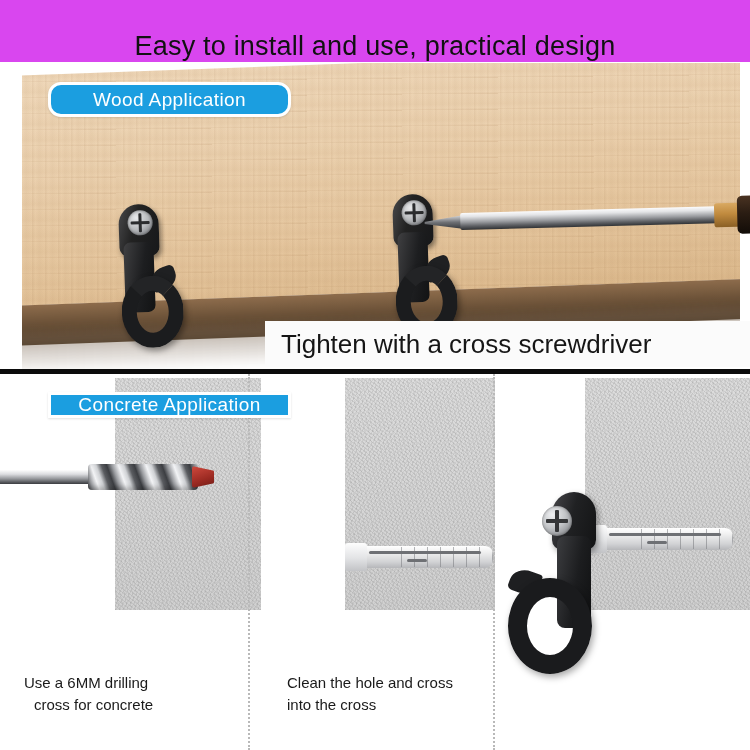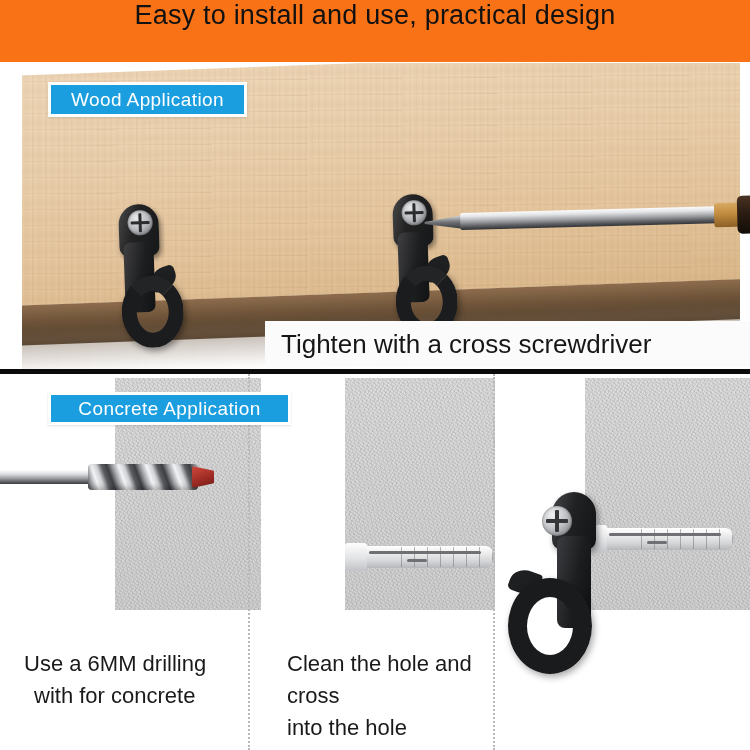--- a/index.html
+++ b/index.html
@@ -4,22 +4,22 @@
 <style>
   * { margin:0; padding:0; box-sizing:border-box; }
   html,body { width:750px; height:750px; background:#ffffff;
               font-family:"Liberation Sans", sans-serif; overflow:hidden; }
 
   .page { position:relative; width:750px; height:750px; background:#fff; }
 
   
   .title-bar{
     position:absolute; left:0; top:0; width:750px; height:62px;
-    display:flex; align-items:flex-start; justify-content:center;
-    background:#f97316;
+    display:flex; align-items:flex-end; justify-content:center;
+    background:#d946ef;
   }
   .title-text{
     font-size:27px; color:#111; letter-spacing:.2px;
     font-family:"Liberation Sans", sans-serif;
   }
 
   
   .wood-section{
     position:absolute; left:0; top:63px; width:750px; height:309px;
     overflow:hidden; background:#fff;
@@ -127,22 +127,22 @@
   .badge{
     position:absolute; z-index:9;
     background:#1b9ee0;
     border:3px solid #ffffff;
     display:flex; align-items:center; justify-content:center;
     color:#ffffff;
     font-size:19px;
     letter-spacing:.4px;
     box-shadow:0 1px 2px rgba(0,0,0,.12);
   }
-  #badge-wood    { left:48px; top:82px;  width:199px; height:35px; }
-  #badge-concrete{ left:48px; top:392px; width:243px; height:33px; }
+  #badge-wood    { left:48px; top:82px;  width:243px; height:35px;border-radius:13px; }
+  #badge-concrete{ left:48px; top:392px; width:243px; height:26px; }
 
   
   .tighten-band{
     position:absolute; left:265px; top:321px; width:485px; height:46px;
     background:#fbfbfb; z-index:8;
     display:flex; align-items:center; padding-left:16px;
   }
   .tighten-text{ font-size:26px; color:#161616; white-space:nowrap; }
 
   .black-rule{
@@ -254,21 +254,21 @@
     box-shadow:inset 0 0 3px rgba(0,0,0,.45);
   }
   .hook3 .h3-screw::before,
   .hook3 .h3-screw::after{ content:""; position:absolute; background:#353638; border-radius:1px; }
   .hook3 .h3-screw::before{ left:13px; top:4px; width:4px; height:22px; }
   .hook3 .h3-screw::after { left:4px; top:13px; width:22px; height:4px; }
 
   
   .caption{
     position:absolute; z-index:6;
-    font-size:22px; color:#1a1a1a; line-height:1.45;
+    font-size:15px; color:#1a1a1a; line-height:1.45;margin-top:24px;
   }
   #caption-1{ left:24px;  top:648px; width:200px; text-align:left; }
   #caption-2{ left:287px; top:648px; width:205px; text-align:left; }
   #caption-3{ left:525px; top:655px; width:215px; text-align:left; }
   .caption span{ display:block; }
   .caption .ind{ padding-left:10px; }
 </style>
 </head>
 <body>
 
@@ -358,22 +358,22 @@
       <div class="h3-screw"></div>
     </div>
   </div>
 
   <div class="badge" id="badge-concrete">
     <span>Concrete Application</span>
   </div>
 
   <div class="caption" id="caption-1">
     <span>Use a 6MM drilling</span>
-    <span class="ind">with for concrete</span>
+    <span class="ind">cross for concrete</span>
   </div>
 
   <div class="caption" id="caption-2">
     <span>Clean the hole and cross</span>
-    <span>into the hole</span>
+    <span>into the cross</span>
   </div>
 
 
 </div>
 
 </body></html>

